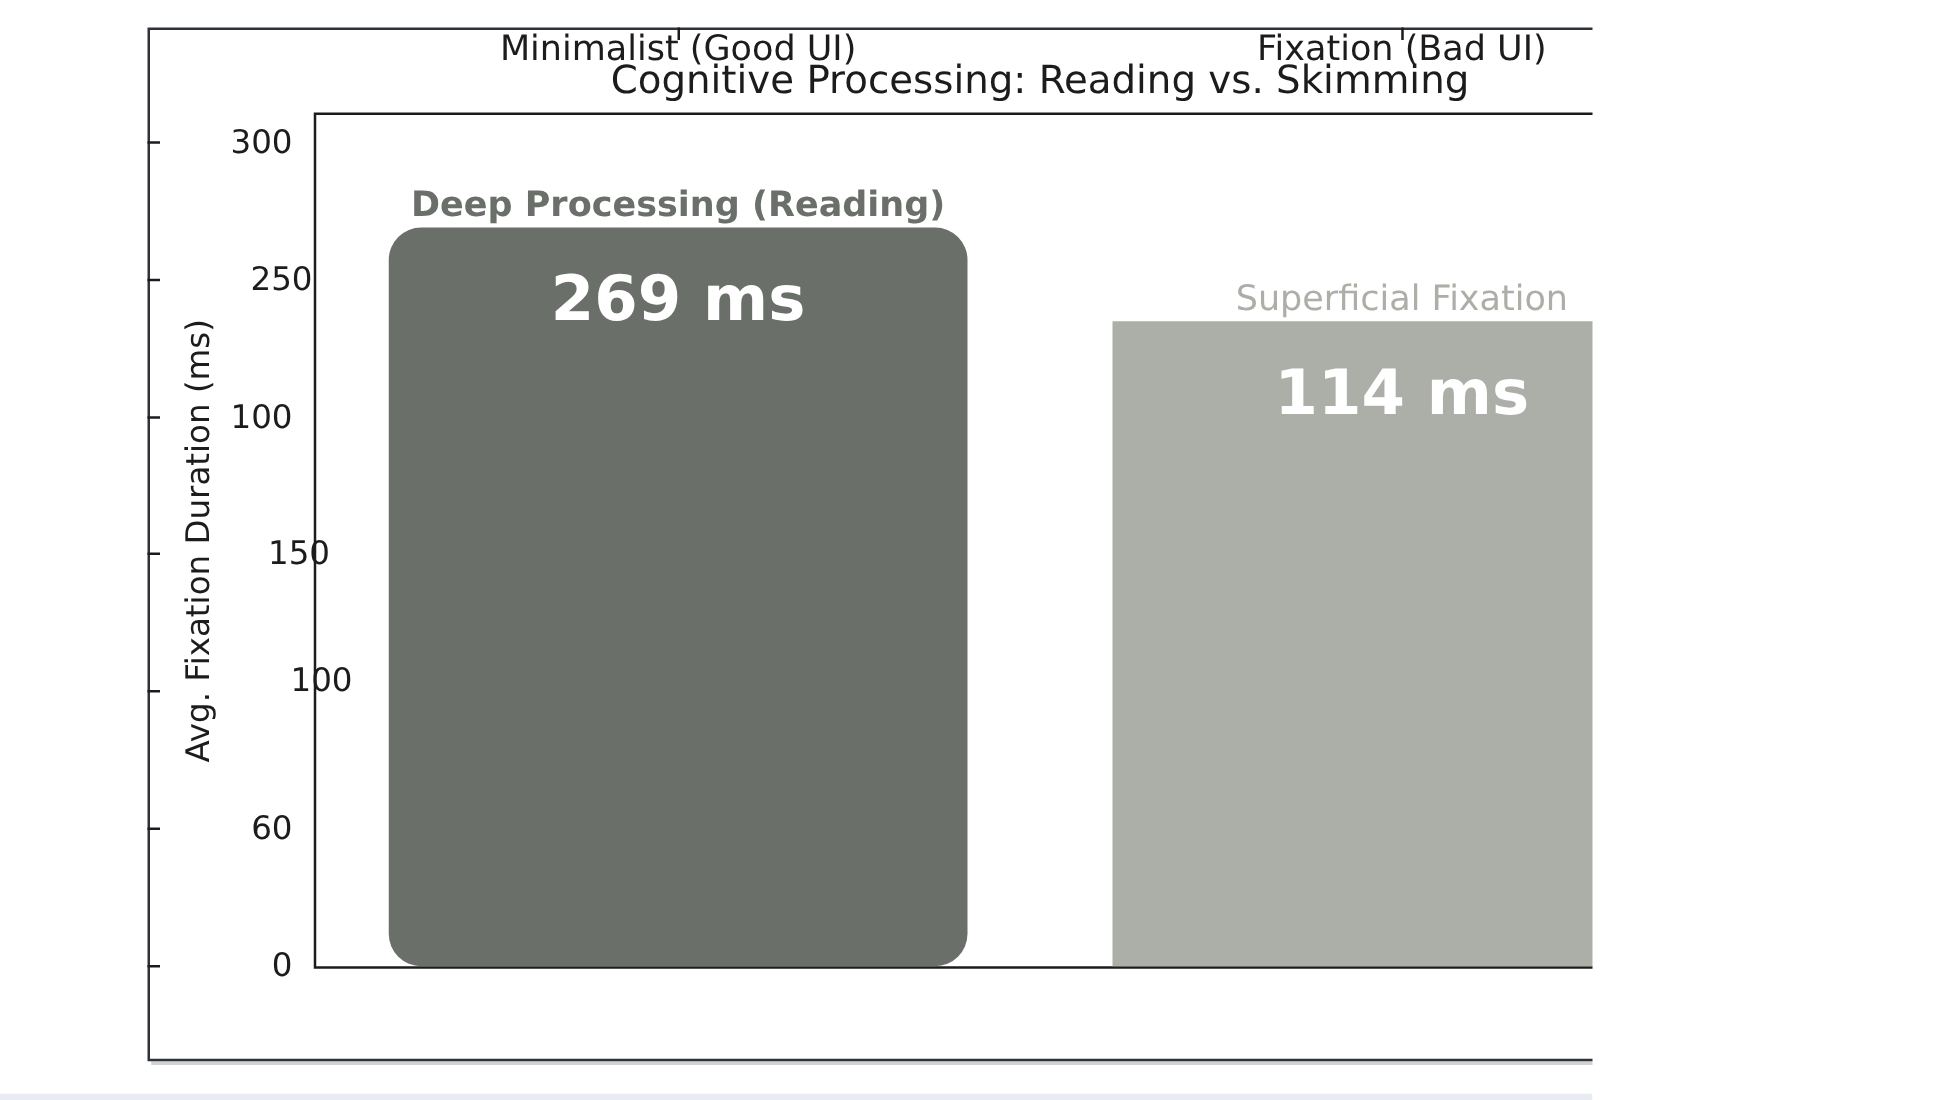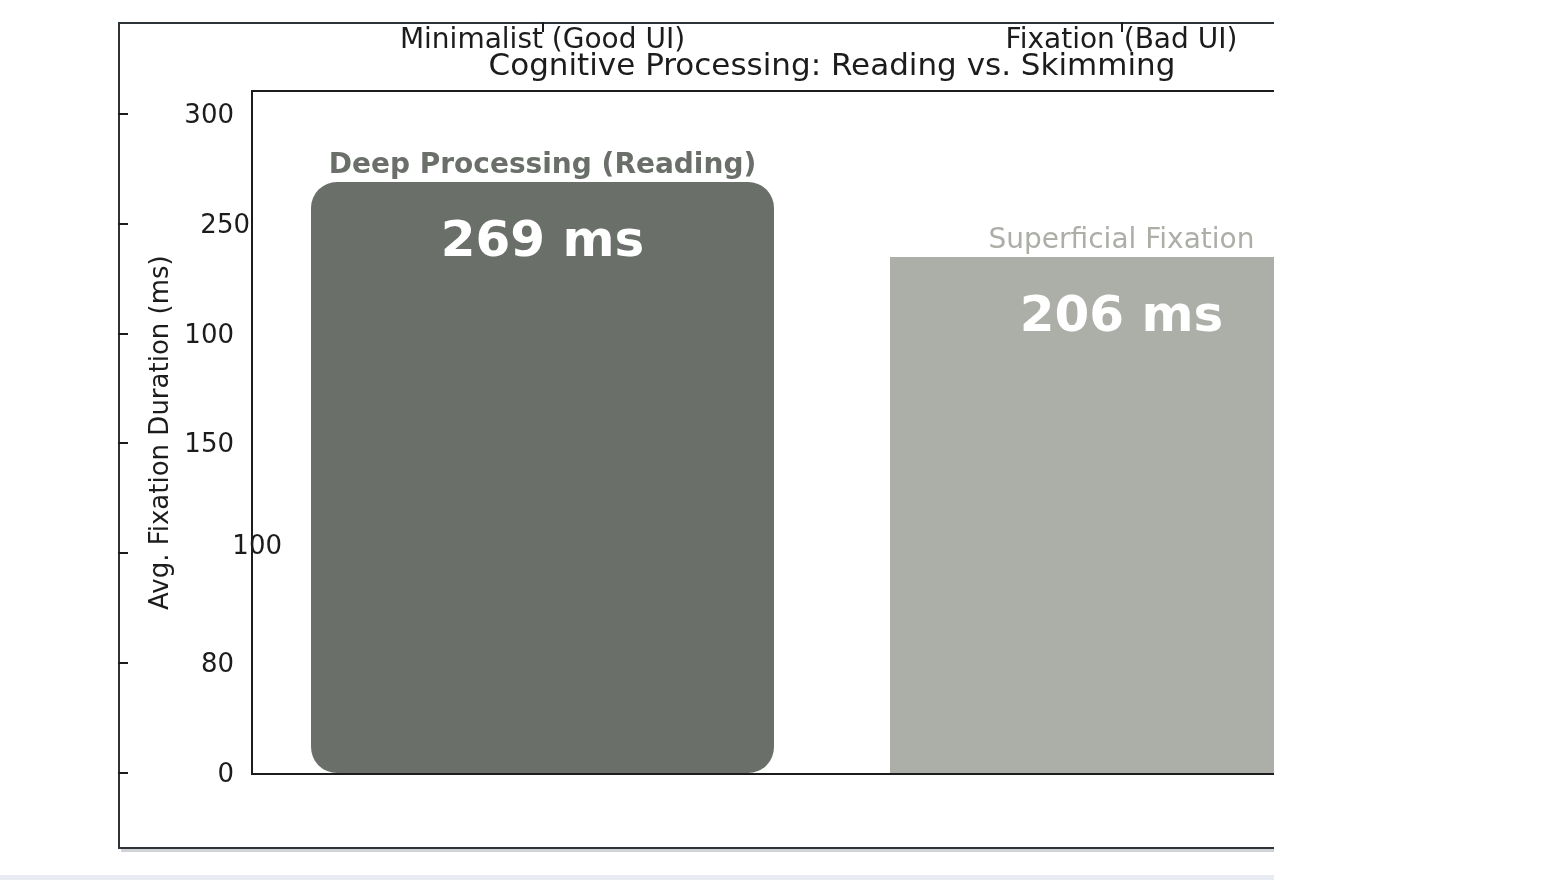--- a/index.html
+++ b/index.html
@@ -134,33 +134,33 @@
 <div class="page">
   <div class="figure-frame"></div>
   <div class="chart-title" style="left: 251px; top: 44px;">Cognitive Processing: Reading vs. Skimming</div>
   <div class="y-axis-label" style="left: 142px; top: 90px;">Avg. Fixation Duration (ms)</div>
   <div class="plot-area" style="left: 251px; top: 90px;">
       <div class="bar" style="left: 57.9px; width: 463.2px; height: 590.932px; background: rgb(106, 111, 106); border-radius: 26px;">
         <div class="bar-value" style="color: rgb(255, 255, 255);">269 ms</div>
       </div>
       <div class="bar-annotation" style="left: 289.5px; bottom: 592.932px; color: rgb(106, 111, 106); font-weight: bold;">Deep Processing (Reading)</div>
       <div class="bar" style="left: 636.9px; width: 463.2px; height: 516.242px; background: rgb(172, 175, 167);">
-        <div class="bar-value" style="color: rgb(255, 255, 255);">206 ms</div>
+        <div class="bar-value" style="color: rgb(255, 255, 255);">114 ms</div>
       </div>
       <div class="bar-annotation" style="left: 868.5px; bottom: 518.242px; color: rgb(172, 175, 167); font-weight: normal;">Superficial Fixation</div>
     </div>
   <div class="bottom-strip" style="background: rgb(233, 235, 242);"></div>
 <div class="y-tick-mark" style="top: 772px; left: 118px;"></div>
     <div class="y-tick-label" style="top: 757px; left: 118px;">0</div>
     <div class="y-tick-mark" style="top: 662.161px; left: 118px;"></div>
-    <div class="y-tick-label" style="top: 647.161px; left: 118px;">80</div>
+    <div class="y-tick-label" style="top: 647.161px; left: 118px;">60</div>
     <div class="y-tick-mark" style="top: 552.323px; left: 118px;"></div>
     <div class="y-tick-label" style="top: 529px; left: 118px; padding-left: 48px;">100</div>
     <div class="y-tick-mark" style="top: 442.484px; left: 118px;"></div>
-    <div class="y-tick-label" style="top: 427.484px; left: 118px;">150</div>
+    <div class="y-tick-label" style="top: 427.484px; left: 118px; padding-left: 30px;">150</div>
     <div class="y-tick-mark" style="top: 332.645px; left: 118px;"></div>
     <div class="y-tick-label" style="top: 317.645px; left: 118px;">100</div>
     <div class="y-tick-mark" style="top: 222.806px; left: 118px;"></div>
     <div class="y-tick-label" style="top: 207.806px; left: 118px; padding-left: 16px;">250</div>
     <div class="y-tick-mark" style="top: 112.968px; left: 118px;"></div>
     <div class="y-tick-label" style="top: 97.9677px; left: 118px;">300</div>
     <div class="x-tick-mark" style="left: 541.5px; top: 22px;"></div>
     <div class="x-tick-label" style="left: 542.5px; top: 22px;">Minimalist (Good UI)</div>
     <div class="x-tick-mark" style="left: 1120.5px; top: 22px;"></div>
     <div class="x-tick-label" style="left: 1121.5px; top: 22px;">Fixation (Bad UI)</div>

